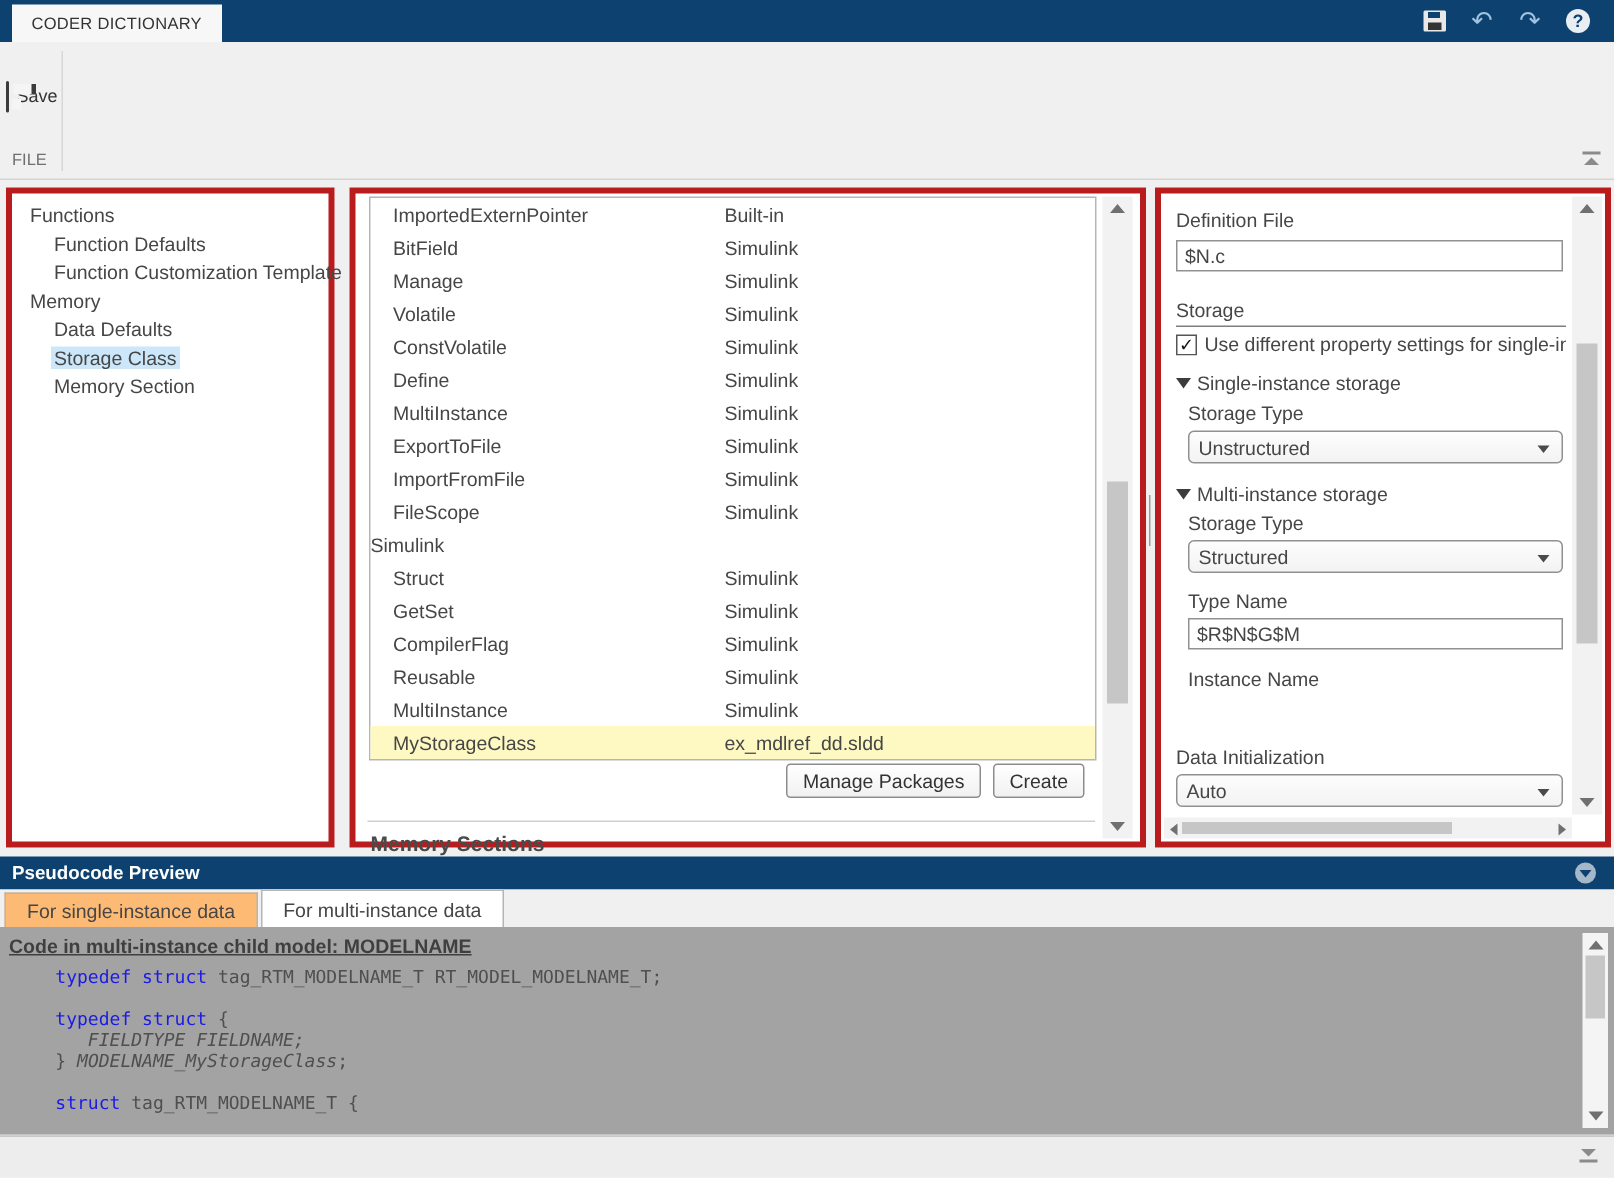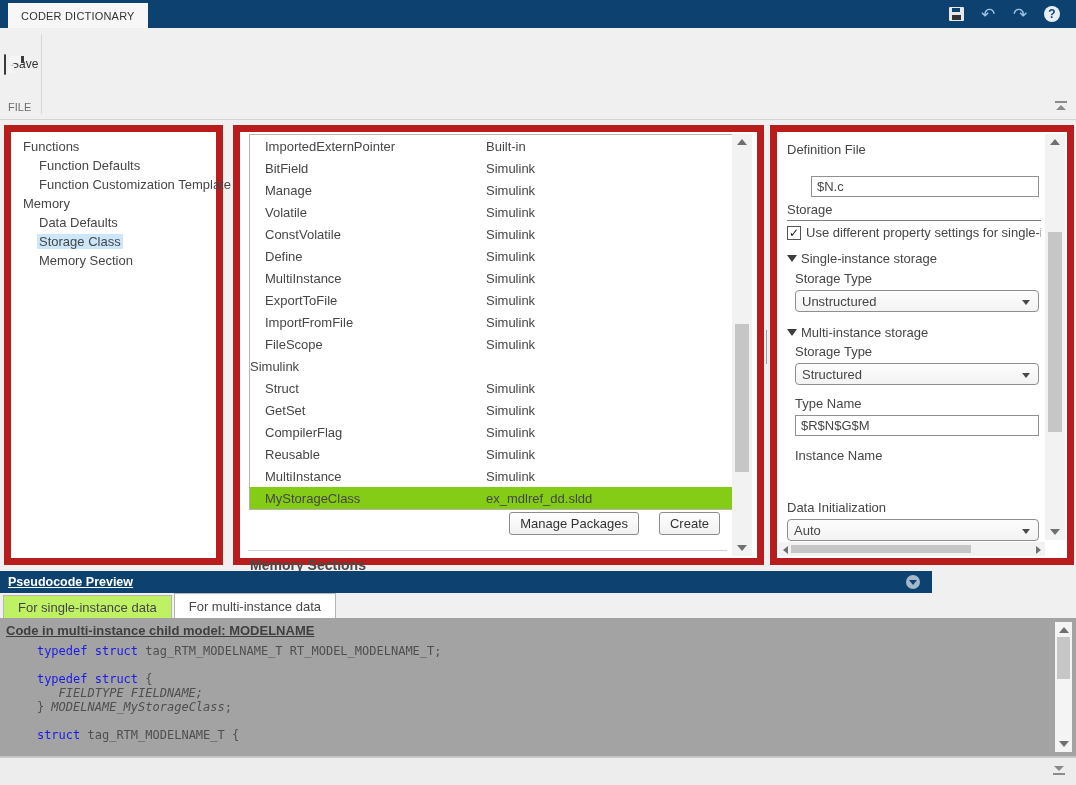--- a/index.html
+++ b/index.html
@@ -25,41 +25,41 @@
   .floppy-lg::before { content:""; position:absolute; left:4px; top:1px; width:12px; height:7px; background:#f5f5f5; border-right:3px solid #3a3a3a; }
   .floppy-lg::after { content:""; position:absolute; left:3px; bottom:1px; width:6px; height:7px; background:#f5f5f5; }
   .save-label { font-size:12px; color:#333; }
   .file-label { position:absolute; left:8px; bottom:6px; font-size:11px; color:#6f6f6f; }
   .ts-sep { position:absolute; left:41px; top:6px; width:1px; height:80px; background:#d7d7d7; }
   .collapse-ts { position:absolute; right:8px; bottom:6px; width:14px; height:12px; cursor:pointer; }
   .collapse-ts .bar { width:12px; height:2px; background:#8b8b8b; margin:0 auto 2px; }
   .collapse-ts .tri-up { width:0; height:0; margin:0 auto; border-left:5px solid transparent; border-right:5px solid transparent; border-bottom:5px solid #8b8b8b; }
 
   
-  .panel { position:absolute; background:#fff; border:7px solid #b91c1c; }
+  .panel { position:absolute; background:#fff; border:4px solid #b91c1c; }
   .left-panel  { left:4px;  top:125px; width:219px; height:440px; }
   .mid-panel   { left:233px; top:125px; width:531px; height:440px;text-decoration:underline; }
   .right-panel { left:770px; top:125px; width:304px; height:440px; }
 
   
   .tree { padding-top:5px; }
   .tree-item { height:19px; display:flex; align-items:center; cursor:default; }
   .tree-item.lvl0 { padding-left:10px; }
   .tree-item.lvl1 { padding-left:26px; }
   .tree-label { padding:0 2px; white-space:nowrap; }
   .tree-label.selected { background:#cbe7f9; }
 
   
   .sc-table { position:absolute; left:9px; top:2px; width:485px; border:1px solid #b5b5b5; border-bottom:1px solid #b5b5b5; }
   .sc-row { height:22px; display:flex; align-items:center; }
-  .sc-row.selected { background:#84cc16; }
+  .sc-row.selected { background:#fef9c3; }
   .sc-name { padding-left:15px; width:236px; white-space:nowrap; overflow:hidden; }
   .sc-src { white-space:nowrap; }
   .btn-row { position:absolute; top:380px; right:37px; display:flex; gap:8px; }
-  .btn { height:23px; padding:0 10px; background:linear-gradient(#ffffff,#f1f1f1); border:1px solid #8c8c8c; border-radius:3px; font-size:13px; color:#333; display:flex; align-items:center; cursor:pointer; font-family:inherit;margin-left:12px; }
+  .btn { height:23px; padding:0 10px; background:linear-gradient(#ffffff,#f1f1f1); border:1px solid #8c8c8c; border-radius:3px; font-size:13px; color:#333; display:flex; align-items:center; cursor:pointer; font-family:inherit; }
   .mid-divider { position:absolute; left:8px; right:30px; top:418px; height:1px; background:#cfcfcf; }
   .mem-heading { position:absolute; left:10px; top:425px; font-weight:bold; font-size:14px; color:#4a4a4a; }
 
   
   .vscroll { position:absolute; width:20px; background:#f2f2f2; }
   .hscroll { position:absolute; height:14px; background:#f2f2f2; }
   .arr { position:absolute; width:0; height:0; }
   .arr.up   { left:5px; top:5px;    border-left:5px solid transparent; border-right:5px solid transparent; border-bottom:6px solid #707070; }
   .arr.down { left:5px; bottom:5px; border-left:5px solid transparent; border-right:5px solid transparent; border-top:6px solid #707070; }
   .arr.left { left:4px; top:4px;    border-top:4px solid transparent; border-bottom:4px solid transparent; border-right:5px solid #707070; }
@@ -78,25 +78,25 @@
   .chk { width:14px; height:14px; border:1px solid #555; background:#fff; flex:0 0 14px; display:flex; align-items:center; justify-content:center; font-size:12px; color:#111; line-height:1; }
   .grp-row { display:flex; align-items:center; gap:4px; }
   .tri-dn { width:0; height:0; border-left:5px solid transparent; border-right:5px solid transparent; border-top:7px solid #3c3c3c; }
   .dropdown { position:absolute; left:18px; right:28px; height:22px; border:1px solid #8f8f8f; border-radius:4px; background:linear-gradient(#fdfdfd,#f3f3f3); padding:0 6px; display:flex; align-items:center; cursor:pointer; }
   .dropdown.flush { left:10px; }
   .dd-arrow { position:absolute; right:8px; top:9px; width:0; height:0; border-left:4px solid transparent; border-right:4px solid transparent; border-top:5px solid #4a4a4a; }
   .indent { margin-left:8px; }
   .clipped-label { position:absolute; left:10px; top:415px; height:9px; overflow:hidden; }
 
   
-  .pc-header { position:absolute; left:0; top:571px; width:932px; height:22px; background:#0d4270; color:#fff; display:flex; align-items:center; padding-left:8px; font-weight:bold; font-size:12.5px;text-decoration:underline; }
+  .pc-header { position:absolute; left:0; top:571px; width:1076px; height:22px; background:#0d4270; color:#fff; display:flex; align-items:center; padding-left:8px; font-weight:bold; font-size:12.5px; }
   .pc-collapse { position:absolute; right:12px; top:4px; width:14px; height:14px; border-radius:50%; background:#a4b8ca; display:flex; align-items:center; justify-content:center; cursor:pointer; }
   .pc-collapse .tri { width:0; height:0; border-left:4px solid transparent; border-right:4px solid transparent; border-top:5px solid #0d4270; }
   .pc-tabs { position:absolute; left:0; top:593px; width:1076px; height:25px; background:#f0f0f0; display:flex; align-items:flex-end; padding-left:3px; }
-  .pc-tab { height:23px; padding:0 14px; display:flex; align-items:center; border:1px solid #b5b5b5; border-bottom:none; background:#bef264; margin-right:2px; cursor:pointer; color:#464646; }
+  .pc-tab { height:23px; padding:0 14px; display:flex; align-items:center; border:1px solid #b5b5b5; border-bottom:none; background:#fdba74; margin-right:2px; cursor:pointer; color:#464646; }
   .pc-tab.active { height:25px; background:#fff; position:relative; z-index:2; }
   .pc-body { position:absolute; left:0; top:618px; width:1076px; height:139px; background:#a3a3a3; border-bottom:1px solid #c3c3c3; overflow:hidden; }
   .pc-heading { margin:5px 0 6px 6px; font-weight:bold; font-size:13px; color:#3f3f3f; text-decoration:underline; }
   .code { font-family:"DejaVu Sans Mono","Liberation Mono",monospace; font-size:12px; line-height:14px; color:#4f4f4f; white-space:pre; padding-left:8px; }
   .code .tok-kw { color:#1a1ae6; }
   .code .tok-it { font-style:italic; }
   .code-line { height:14px; }
 
   .statusbar { position:absolute; left:0; top:757px; width:1076px; height:28px; background:#ededed; border-top:1px solid #c8c8c8; }
   .collapse-dn { position:absolute; right:10px; top:8px; width:14px; height:12px; cursor:pointer; }
@@ -245,21 +245,21 @@
     <div class="arr up"></div>
     <div class="thumb-v" style="top:190px; height:148px;"></div>
     <div class="arr down"></div>
   </div>
 </div>
 
 <div class="splitter-handle"></div>
 
 <div class="panel right-panel">
   <div class="prop prop-label" style="top:10px;">Definition File</div>
-  <div class="prop-input" style="top:44px;margin-left:24px;">
+  <div class="prop-input" style="top:31px;">
       <span>$N.c</span>
     </div>
 
   <div class="prop prop-label section-label" style="top:70px;">Storage</div>
 
   <div class="prop chk-row" style="top:93px;">
     <span class="chk">✓</span>
     <span>Use different property settings for single-instance</span>
   </div>
 

